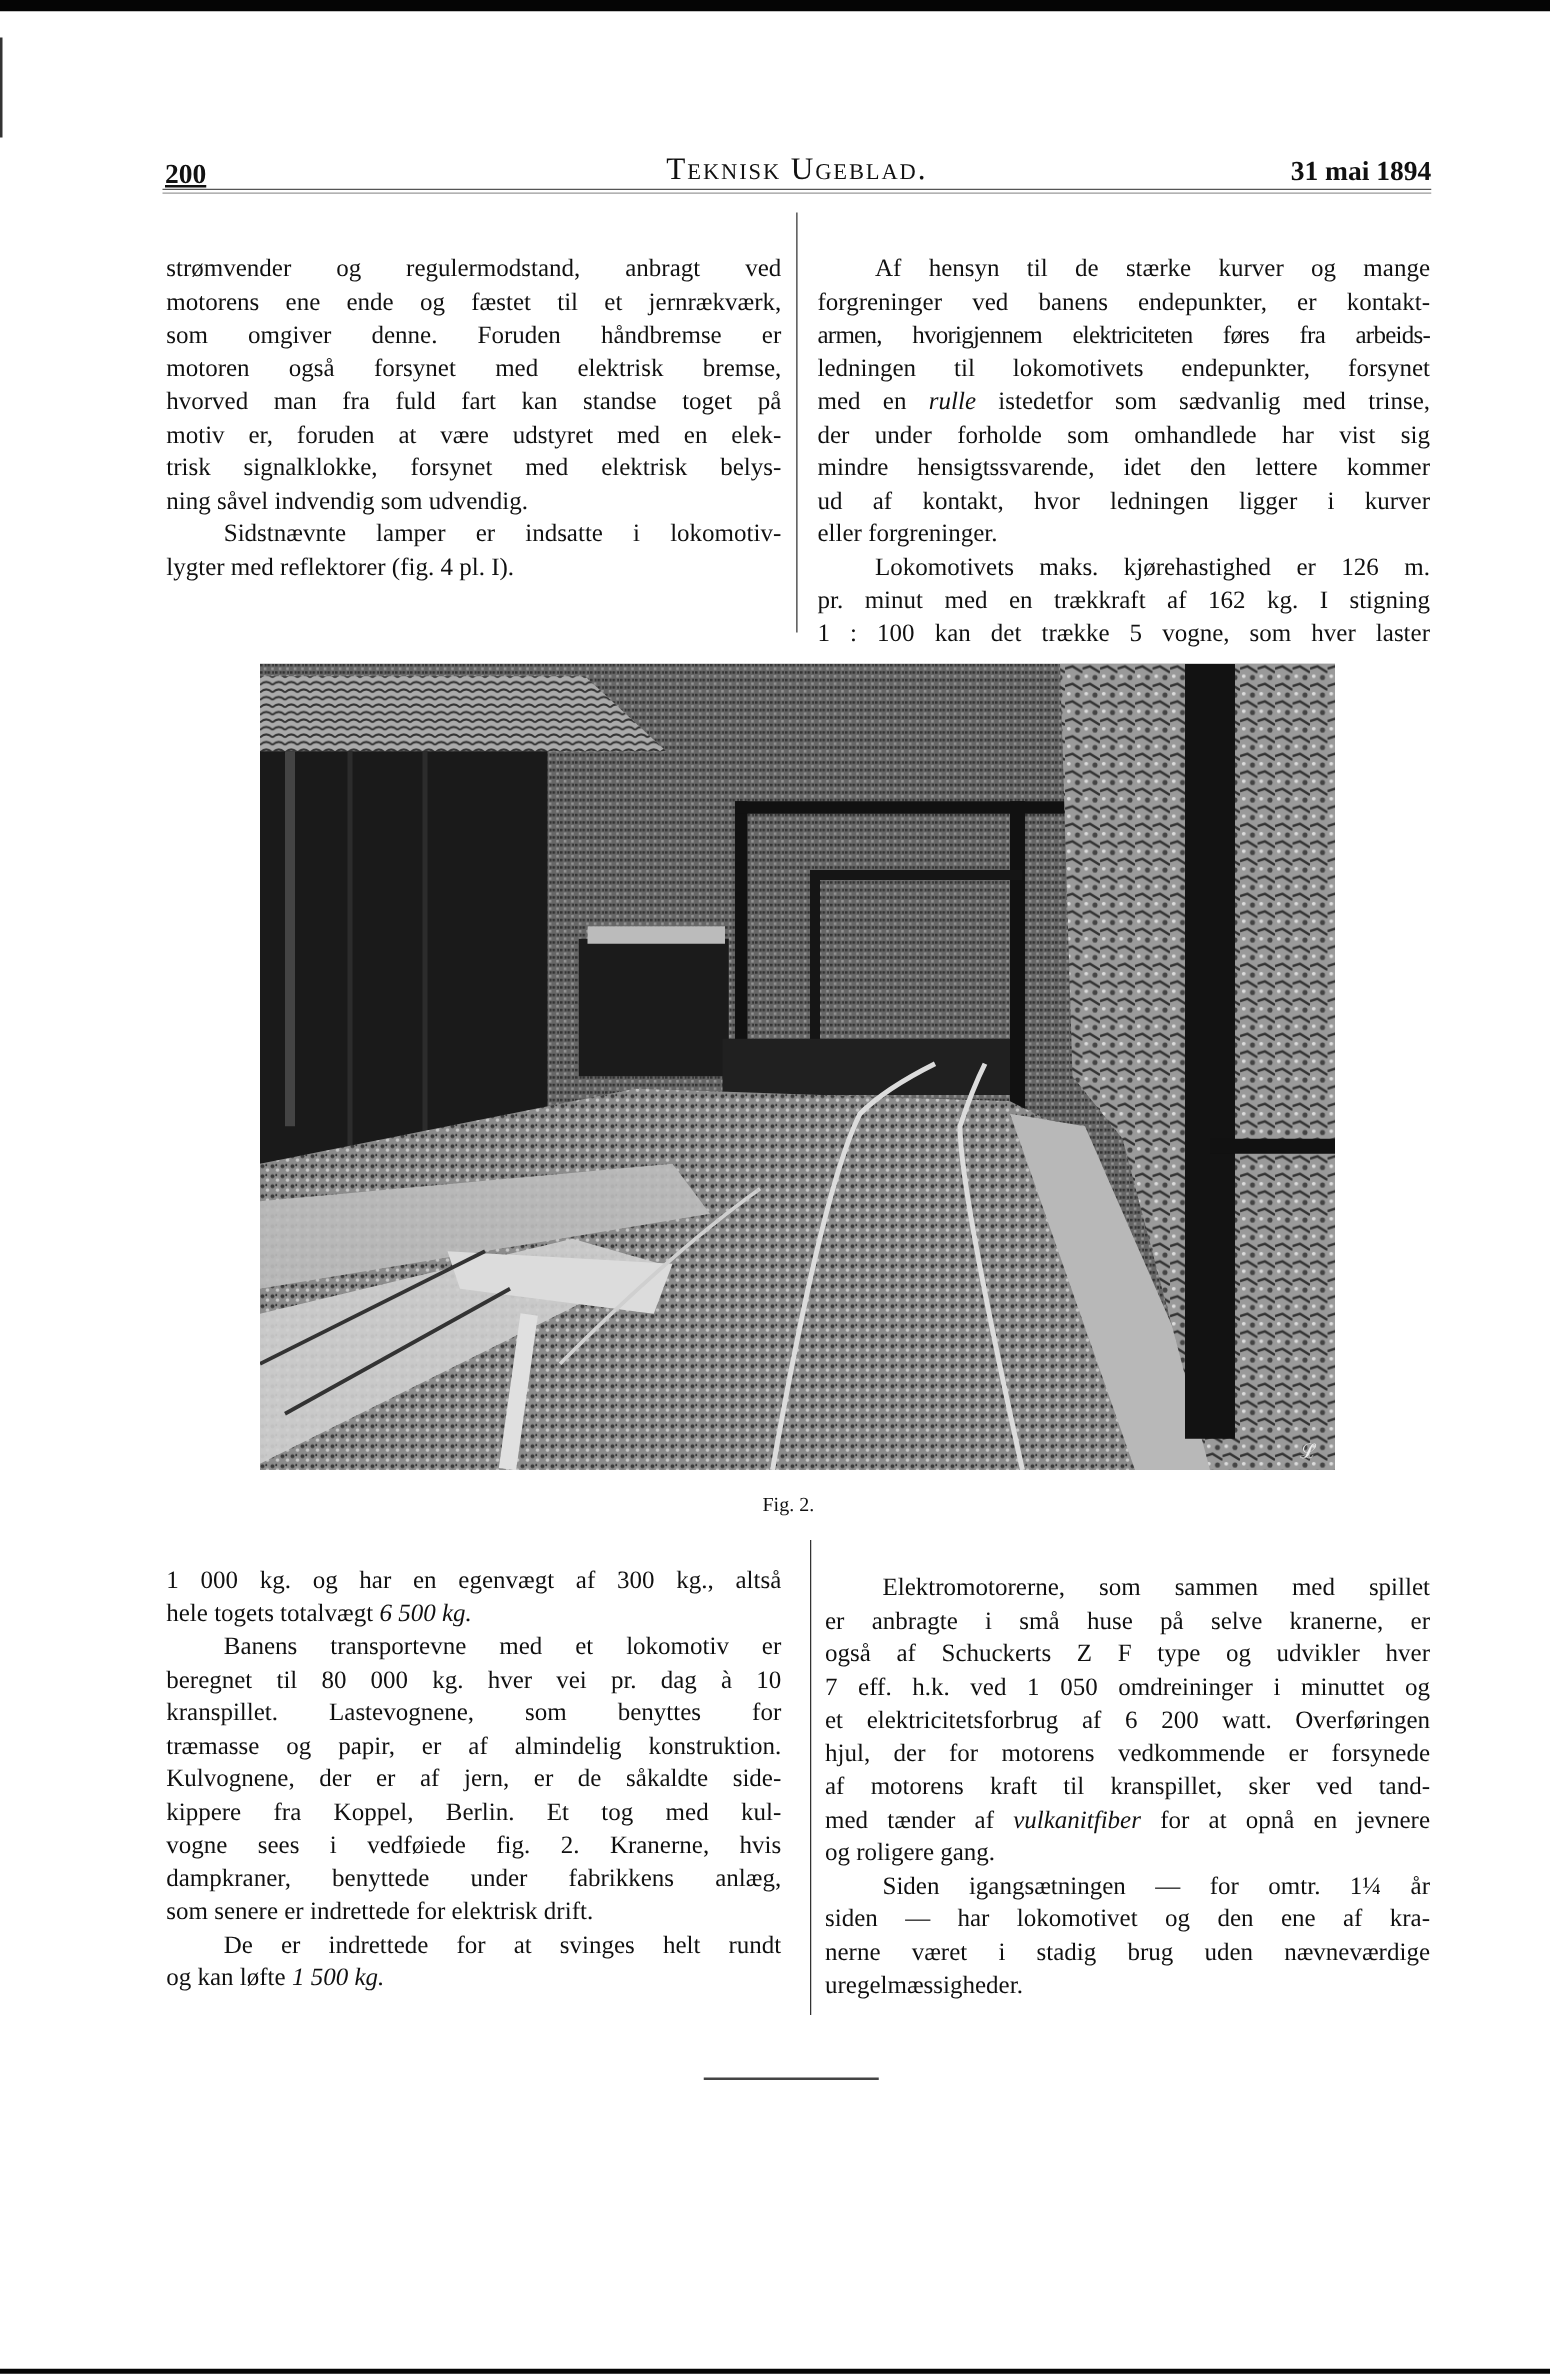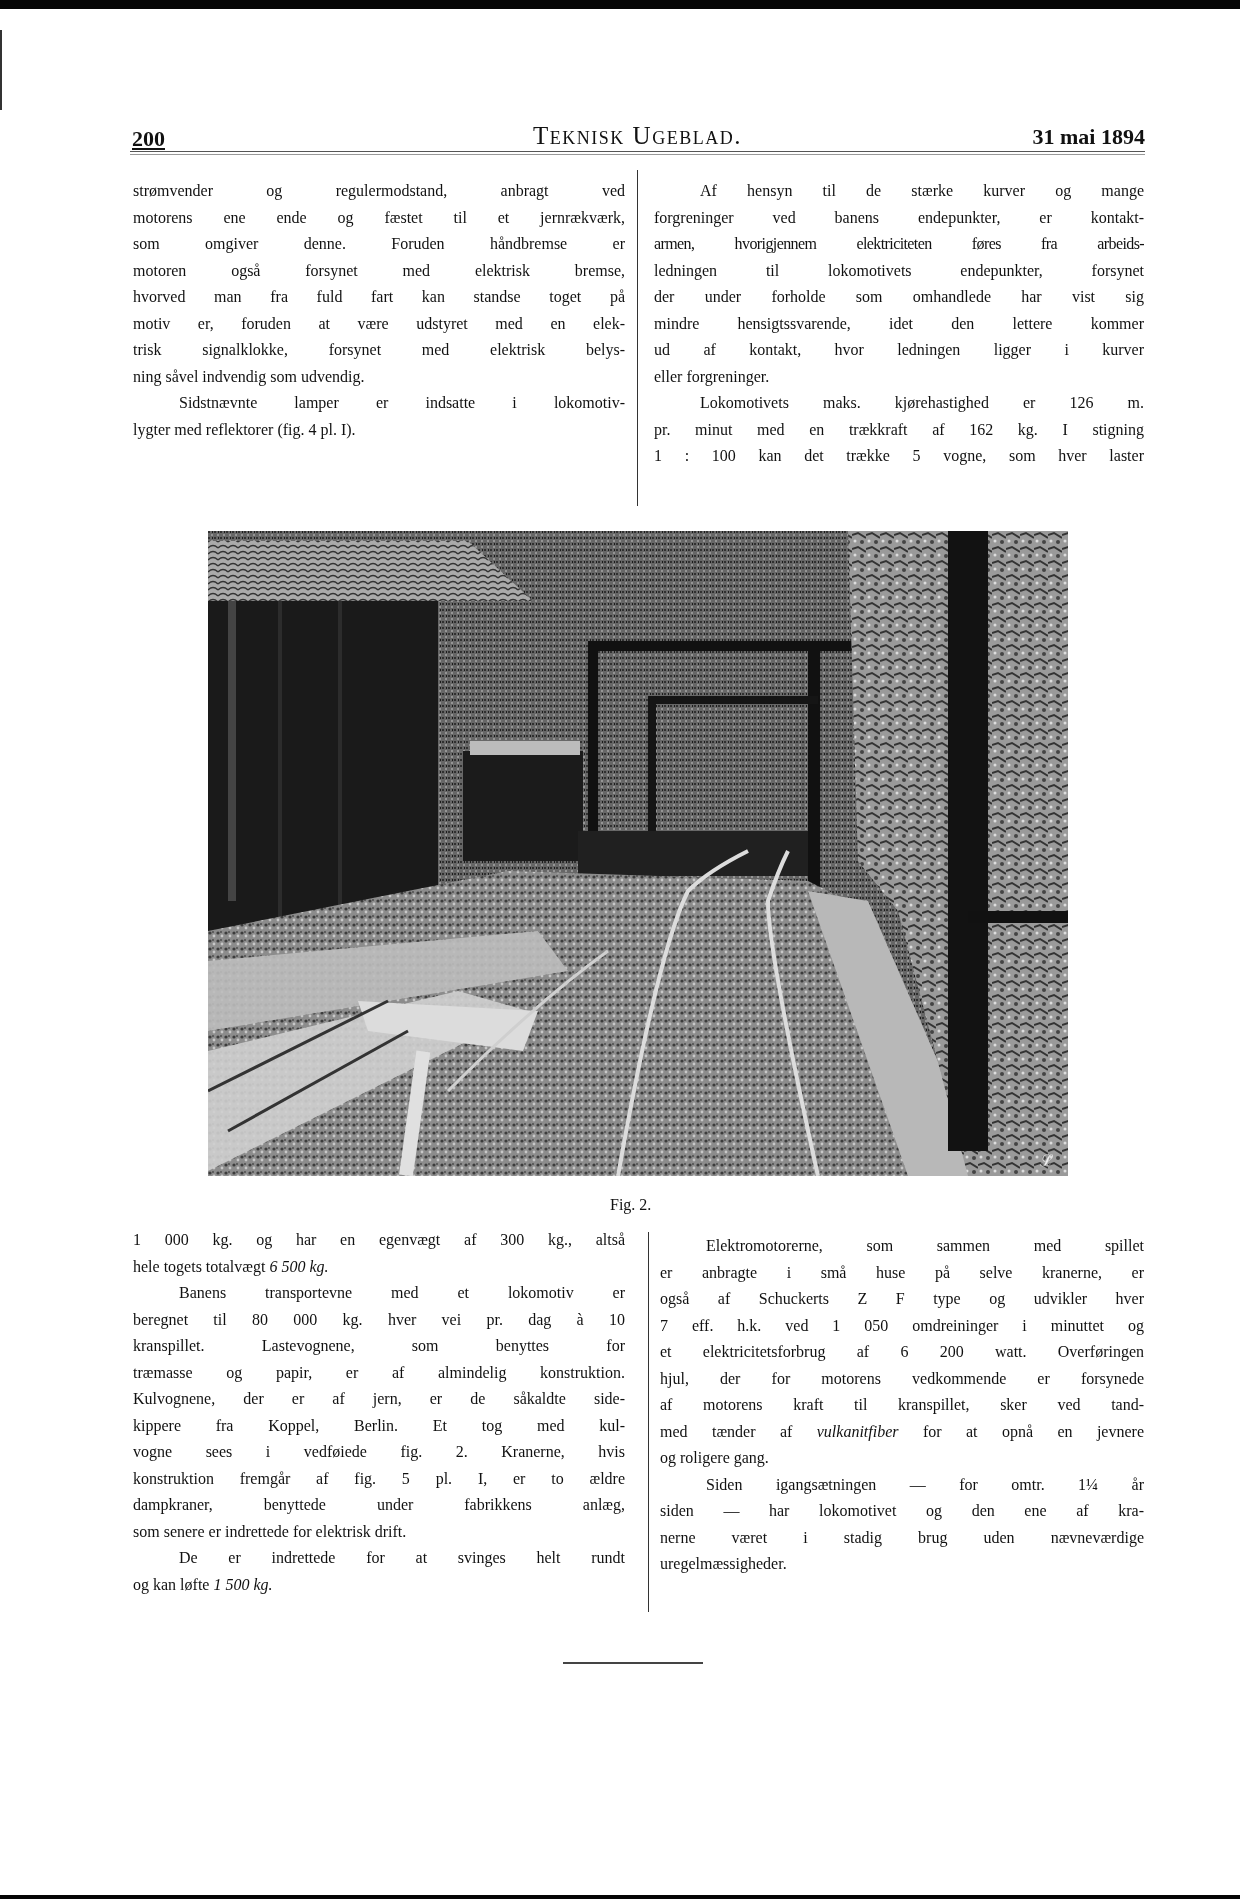--- a/index.html
+++ b/index.html
@@ -8,21 +8,21 @@
   .topbar { position: absolute; left: 0; top: 0; width: 1240px; height: 9px; background: #050505; }
   .leftedge { position: absolute; left: 0; top: 30px; width: 2px; height: 80px; background: #333; }
   .bottombar { position: absolute; left: 0; top: 1895px; width: 1240px; height: 4px; background: #050505; }
 
   .header { position: absolute; left: 130px; top: 122px; width: 1015px; height: 26px; }
   .page-num { position: absolute; left: 2px; top: 4px; font-size: 22px; font-weight: bold; font-family: "Liberation Serif", serif; text-decoration: underline; }
   .journal { position: absolute; left: 0; right: 0; top: 0; text-align: center; font-size: 25px; letter-spacing: 1.5px; font-family: "Liberation Serif", serif; font-variant: small-caps; }
   .date { position: absolute; right: 0; top: 2px; font-size: 22px; font-weight: bold; font-family: "Liberation Serif", serif; }
   .rule { position: absolute; left: 130px; width: 1015px; height: 1px; background: #555; }
 
-  .col { position: absolute; font-family: "Liberation Serif", serif; font-size: 16px; line-height: 26.5px; text-align: justify; }
+  .col { position: absolute; font-family: "Liberation Serif", serif; font-size: 20px; line-height: 26.5px; text-align: justify; margin-top: 24px; }
   .col .ln { display: block; text-align: justify; text-align-last: justify; white-space: nowrap; }
   .col .ln.last { text-align-last: left; }
   .vrule { position: absolute; width: 1px; background: #333; }
   i { font-style: italic; }
 
   .figure { position: absolute; left: 208px; top: 531px; width: 860px; height: 645px; overflow: hidden;
             background:
               linear-gradient(90deg, rgba(0,0,0,0) 0%, rgba(0,0,0,0) 100%),
               #6a6a6a; }
   .caption { position: absolute; left: 610px; top: 1196px; font-family: "Liberation Serif", serif; font-size: 16px; }
@@ -55,20 +55,21 @@
   <span class="ln last">lygter med reflektorer (fig. 4 pl. I).</span>
 </div>
 
 <div class="vrule" style="left:637px; top:170px; height:336px;"></div>
 
 <div class="col" style="left:654px; top:178px; width:490px;">
   <span class="ln" style="padding-left:46px;">Af hensyn til de stærke kurver og mange</span>
   <span class="ln">forgreninger ved banens endepunkter, er kontakt-</span>
   <span class="ln" style="letter-spacing:-0.6px;">armen, hvorigjennem elektriciteten føres fra arbeids-</span>
   <span class="ln">ledningen til lokomotivets endepunkter, forsynet</span>
+  <span class="ln"><span>med en </span><i>rulle</i><span> istedetfor som sædvanlig med trinse,</span></span>
   <span class="ln">der under forholde som omhandlede har vist sig</span>
   <span class="ln">mindre hensigtssvarende, idet den lettere kommer</span>
   <span class="ln">ud af kontakt, hvor ledningen ligger i kurver</span>
   <span class="ln last">eller forgreninger.</span>
   <span class="ln" style="padding-left:46px;">Lokomotivets maks. kjørehastighed er 126 m.</span>
   <span class="ln">pr. minut med en trækkraft af 162 kg. I stigning</span>
   <span class="ln">1 : 100 kan det trække 5 vogne, som hver laster</span>
 </div>
 
 <div class="figure">
@@ -146,21 +147,20 @@
 <div class="col" style="left:133px; top:1227px; width:492px;">
   <span class="ln">1 000 kg. og har en egenvægt af 300 kg., altså</span>
   <span class="ln last"><span>hele togets totalvægt </span><i>6 500 kg.</i></span>
   <span class="ln" style="padding-left:46px;">Banens transportevne med et lokomotiv er</span>
   <span class="ln">beregnet til 80 000 kg. hver vei pr. dag à 10</span>
   <span class="ln">kranspillet. Lastevognene, som benyttes for</span>
   <span class="ln">træmasse og papir, er af almindelig konstruktion.</span>
   <span class="ln">Kulvognene, der er af jern, er de såkaldte side-</span>
   <span class="ln">kippere fra Koppel, Berlin. Et tog med kul-</span>
   <span class="ln">vogne sees i vedføiede fig. 2. Kranerne, hvis</span>
-  <span class="ln">konstruktion fremgår af fig. 5 pl. I, er to ældre</span>
   <span class="ln">dampkraner, benyttede under fabrikkens anlæg,</span>
   <span class="ln last">som senere er indrettede for elektrisk drift.</span>
   <span class="ln" style="padding-left:46px;">De er indrettede for at svinges helt rundt</span>
   <span class="ln last"><span>og kan løfte </span><i>1 500 kg.</i></span>
 </div>
 
 <div class="vrule" style="left:648px; top:1232px; height:380px;"></div>
 
 <div class="col" style="left:660px; top:1233px; width:484px;">
   <span class="ln" style="padding-left:46px;">Elektromotorerne, som sammen med spillet</span>

